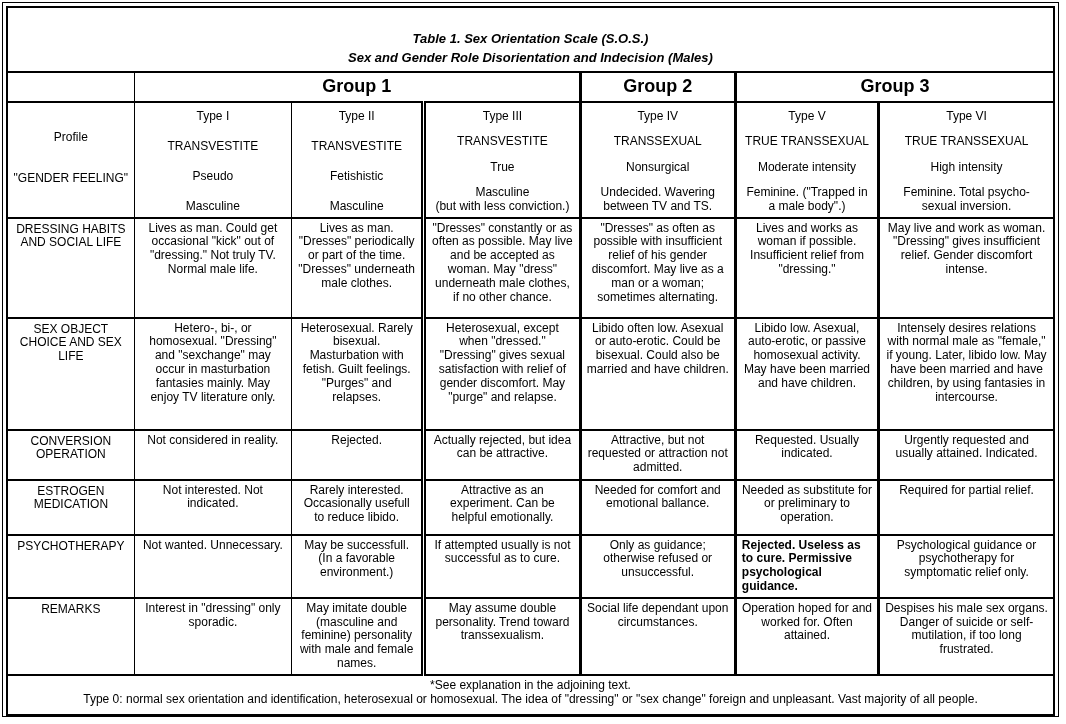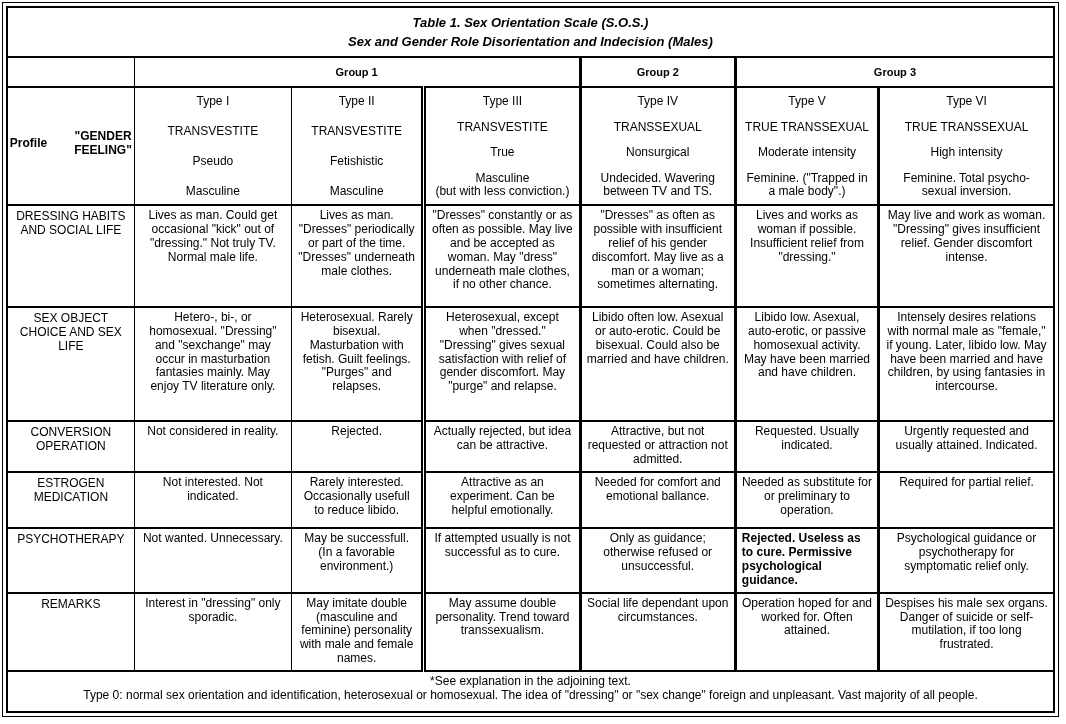--- a/index.html
+++ b/index.html
@@ -35,49 +35,49 @@
     overflow: hidden;
     box-sizing: border-box;
   }
   tr:not(.title-row) > td { border-top: 2px solid #000; }
 
   
   .vl1 { border-left: 1px solid #000; }   
   .vld { border-left: 5px double #000; }  
   .vl3 { border-left: 3px solid #000; }   
 
-  .title-row td { padding-top: 6px; }
+  .title-row td { padding-top: 22px; }
   .title-line {
     font-weight: bold;
     font-style: italic;
     font-size: 13px;
     line-height: 1.45;
   }
   .group-row td {
     font-weight: bold;
-    font-size: 11px;
+    font-size: 18px;
     vertical-align: middle;
     height: 28px;
   }
   .types-row td { vertical-align: top; }
   .type-cell {
     height: 104px;
     display: flex;
     flex-direction: column;
     justify-content: space-between;
     align-items: center;
     padding-top: 4px;
   }
   .profile-label {
     height: 104px;
     display: flex;
+    flex-direction: column;
     justify-content: center;
     align-items: center;
     gap: 27px;
-    font-weight: bold;
   }
   .feeling, .pre { white-space: pre-line; }
   .lab { vertical-align: top; padding-top: 4px; }
   .kinsey-row td { vertical-align: middle; height: 24px; }
   .align-left { text-align: left; font-weight: bold; }
   .footer-row td {
     text-align: center;
     vertical-align: top;
     padding: 3px 4px;
     height: 36px;

